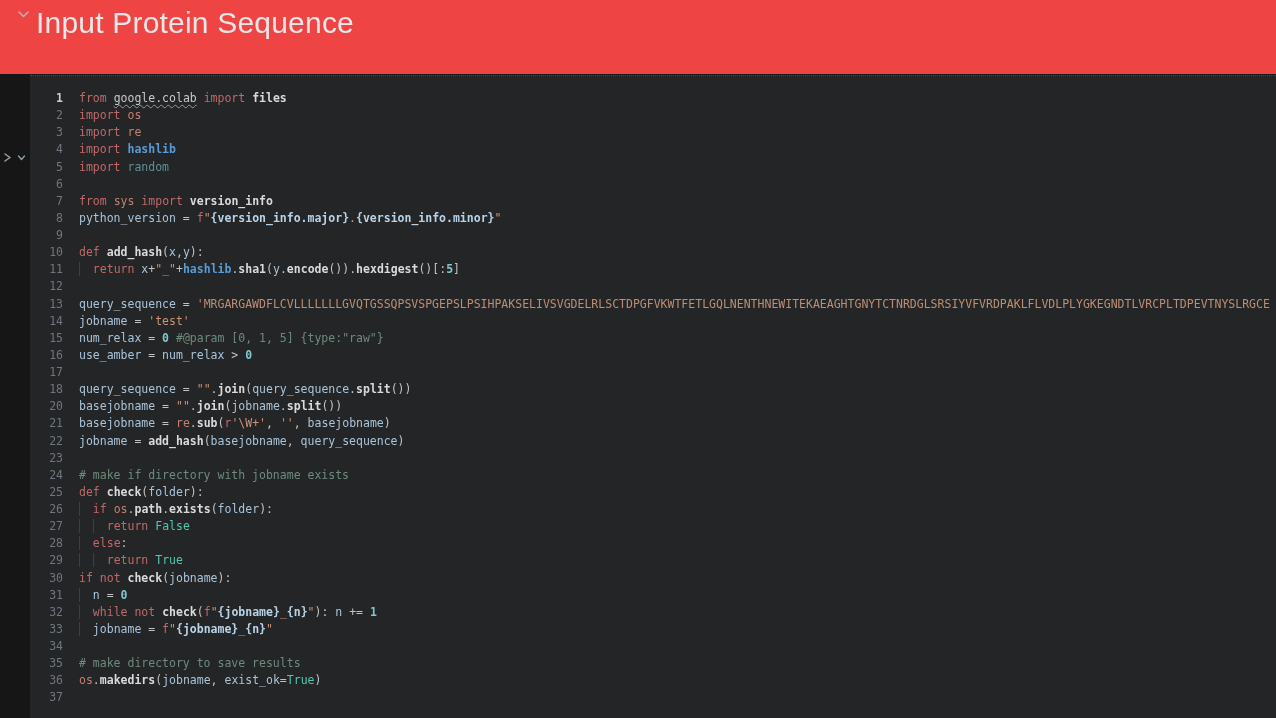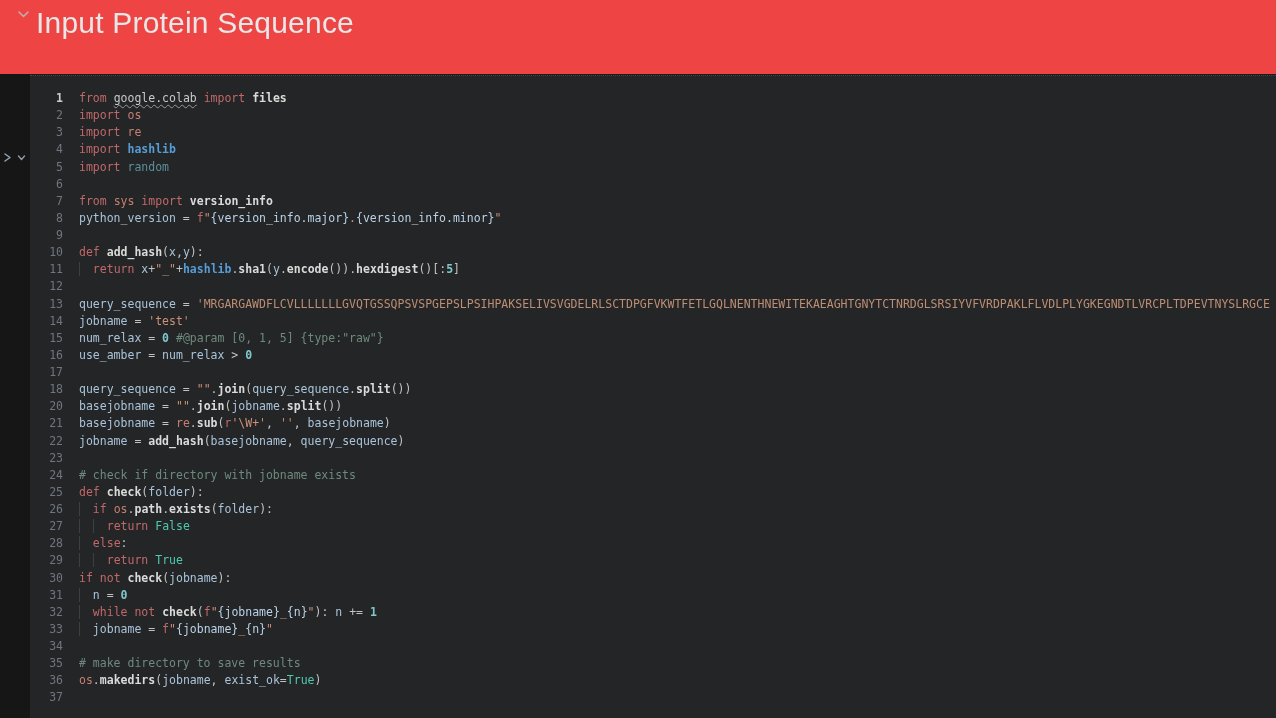--- a/index.html
+++ b/index.html
@@ -39,21 +39,21 @@
   .tok-mt{color:#5d8e9a;}
   .tok-fn{color:#dadada;font-weight:bold;}
   .tok-v{color:#a9c3da;}
   .tok-p{color:#c2c2c2;}
   .tok-s{color:#ce9178;}
   .tok-sp{color:#c0686a;}
   .tok-seq{color:#bd8e74;}
   .tok-c{color:#6d8a7d;}
   .tok-n{color:#7fc7cd;font-weight:bold;}
   .tok-b{color:#4ec9b0;margin-top:28px;}
-  .tok-fx{color:#b9d2e8;font-weight:normal;}
+  .tok-fx{color:#b9d2e8;font-weight:bold;}
   .tok-gu{
     color:#c9c9c9;
     text-decoration:underline;text-decoration-style:wavy;
     text-decoration-color:#9a9a9a;text-decoration-thickness:1px;
     text-underline-offset:2px;
   }
   .tok-ind{box-shadow:inset 1px 0 0 #3e3f40;}
   svg{display:block;}
 </style>
 </head>
@@ -100,21 +100,21 @@
       <div class="line"><span class="ln">13</span><span class="codetext"><span class="tok-v">query_sequence</span><span class="tok-p"> = </span><span class="tok-seq">'MRGARGAWDFLCVLLLLLLLGVQTGSSQPSVSPGEPSLPSIHPAKSELIVSVGDELRLSCTDPGFVKWTFETLGQLNENTHNEWITEKAEAGHTGNYTCTNRDGLSRSIYVFVRDPAKLFLVDLPLYGKEGNDTLVRCPLTDPEVTNYSLRGCE</span></span></div>
       <div class="line"><span class="ln">14</span><span class="codetext"><span class="tok-v">jobname</span><span class="tok-p"> = </span><span class="tok-s">'test'</span></span></div>
       <div class="line"><span class="ln">15</span><span class="codetext"><span class="tok-v">num_relax</span><span class="tok-p"> = </span><span class="tok-n">0</span><span class="tok-p"> </span><span class="tok-c">#@param [0, 1, 5] {type:"raw"}</span></span></div>
       <div class="line"><span class="ln">16</span><span class="codetext"><span class="tok-v">use_amber</span><span class="tok-p"> = </span><span class="tok-v">num_relax</span><span class="tok-p"> &gt; </span><span class="tok-n">0</span></span></div>
       <div class="line"><span class="ln">17</span><span class="codetext"></span></div>
       <div class="line"><span class="ln">18</span><span class="codetext"><span class="tok-v">query_sequence</span><span class="tok-p"> = </span><span class="tok-s">""</span><span class="tok-p">.</span><span class="tok-fn">join</span><span class="tok-p">(</span><span class="tok-v">query_sequence</span><span class="tok-p">.</span><span class="tok-fn">split</span><span class="tok-p">())</span></span></div>
       <div class="line"><span class="ln">20</span><span class="codetext"><span class="tok-v">basejobname</span><span class="tok-p"> = </span><span class="tok-s">""</span><span class="tok-p">.</span><span class="tok-fn">join</span><span class="tok-p">(</span><span class="tok-v">jobname</span><span class="tok-p">.</span><span class="tok-fn">split</span><span class="tok-p">())</span></span></div>
       <div class="line"><span class="ln">21</span><span class="codetext"><span class="tok-v">basejobname</span><span class="tok-p"> = </span><span class="tok-mr">re</span><span class="tok-p">.</span><span class="tok-fn">sub</span><span class="tok-p">(</span><span class="tok-sp">r</span><span class="tok-s">'\W+'</span><span class="tok-p">, </span><span class="tok-s">''</span><span class="tok-p">, </span><span class="tok-v">basejobname</span><span class="tok-p">)</span></span></div>
       <div class="line"><span class="ln">22</span><span class="codetext"><span class="tok-v">jobname</span><span class="tok-p"> = </span><span class="tok-fn">add_hash</span><span class="tok-p">(</span><span class="tok-v">basejobname</span><span class="tok-p">, </span><span class="tok-v">query_sequence</span><span class="tok-p">)</span></span></div>
       <div class="line"><span class="ln">23</span><span class="codetext"></span></div>
-      <div class="line"><span class="ln">24</span><span class="codetext"><span class="tok-c"># check if directory with jobname exists</span></span></div>
+      <div class="line"><span class="ln">24</span><span class="codetext"><span class="tok-c"># make if directory with jobname exists</span></span></div>
       <div class="line"><span class="ln">25</span><span class="codetext"><span class="tok-kw">def</span><span class="tok-p"> </span><span class="tok-fn">check</span><span class="tok-p">(</span><span class="tok-v">folder</span><span class="tok-p">):</span></span></div>
       <div class="line"><span class="ln">26</span><span class="codetext"><span class="tok-ind">  </span><span class="tok-kw">if</span><span class="tok-p"> </span><span class="tok-mr">os</span><span class="tok-p">.</span><span class="tok-fn">path</span><span class="tok-p">.</span><span class="tok-fn">exists</span><span class="tok-p">(</span><span class="tok-v">folder</span><span class="tok-p">):</span></span></div>
       <div class="line"><span class="ln">27</span><span class="codetext"><span class="tok-ind">  </span><span class="tok-ind">  </span><span class="tok-kw">return</span><span class="tok-p"> </span><span class="tok-b">False</span></span></div>
       <div class="line"><span class="ln">28</span><span class="codetext"><span class="tok-ind">  </span><span class="tok-kw">else</span><span class="tok-p">:</span></span></div>
       <div class="line"><span class="ln">29</span><span class="codetext"><span class="tok-ind">  </span><span class="tok-ind">  </span><span class="tok-kw">return</span><span class="tok-p"> </span><span class="tok-b">True</span></span></div>
       <div class="line"><span class="ln">30</span><span class="codetext"><span class="tok-kw">if</span><span class="tok-p"> </span><span class="tok-kw">not</span><span class="tok-p"> </span><span class="tok-fn">check</span><span class="tok-p">(</span><span class="tok-v">jobname</span><span class="tok-p">):</span></span></div>
       <div class="line"><span class="ln">31</span><span class="codetext"><span class="tok-ind">  </span><span class="tok-v">n</span><span class="tok-p"> = </span><span class="tok-n">0</span></span></div>
       <div class="line"><span class="ln">32</span><span class="codetext"><span class="tok-ind">  </span><span class="tok-kw">while</span><span class="tok-p"> </span><span class="tok-kw">not</span><span class="tok-p"> </span><span class="tok-fn">check</span><span class="tok-p">(</span><span class="tok-sp">f</span><span class="tok-s">"</span><span class="tok-fx">{jobname}</span><span class="tok-s">_</span><span class="tok-fx">{n}</span><span class="tok-s">"</span><span class="tok-p">): </span><span class="tok-v">n</span><span class="tok-p"> += </span><span class="tok-n">1</span></span></div>
       <div class="line"><span class="ln">33</span><span class="codetext"><span class="tok-ind">  </span><span class="tok-v">jobname</span><span class="tok-p"> = </span><span class="tok-sp">f</span><span class="tok-s">"</span><span class="tok-fx">{jobname}</span><span class="tok-s">_</span><span class="tok-fx">{n}</span><span class="tok-s">"</span></span></div>
       <div class="line"><span class="ln">34</span><span class="codetext"></span></div>

